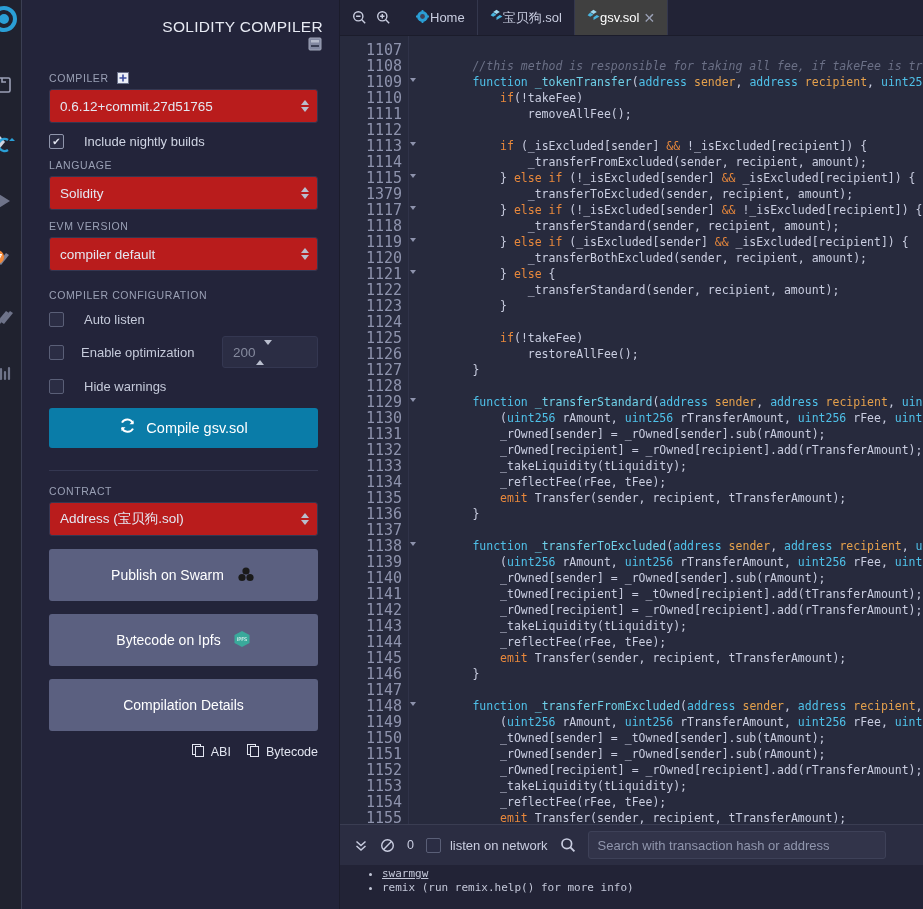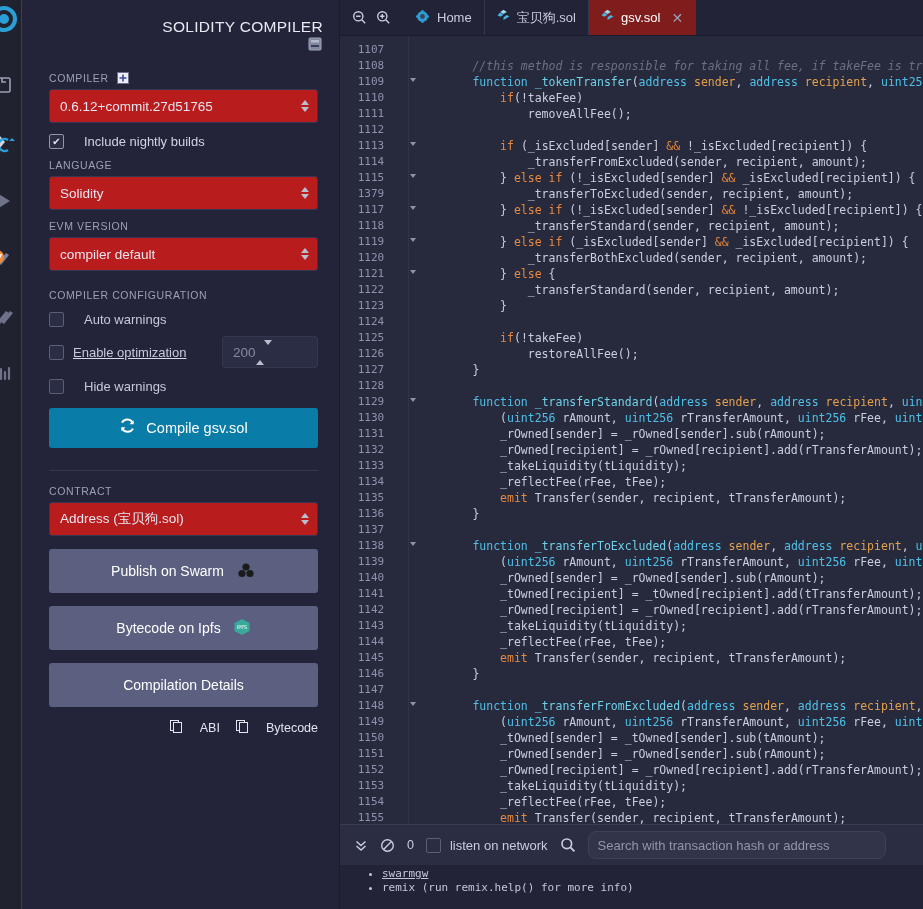--- a/index.html
+++ b/index.html
@@ -99,21 +99,21 @@
     display: flex; align-items: center; justify-content: center;
     cursor: pointer; flex: 0 0 15px;
   }
   .cbox.checked { background: #2b2d44; border-color: #8f95ab; }
   .cbox.checked::after {
     content: "✔"; font-size: 10px; color: #e3e6f0; line-height: 1;
   }
   .cfg-label { font-size: 13px; color: #c5cada; }
 
   .opt-row { display: flex; align-items: center; justify-content: space-between; margin: 9px 0; }
-  .opt-left { display: flex; align-items: flex-start; gap: 9px; text-decoration: underline; }
+  .opt-left { display: flex; align-items: flex-start; gap: 17px; }
   .runs {
     width: 96px; height: 32px; background: #2b2d44;
     border: 1px solid #343751; border-radius: 3px;
     display: flex; align-items: center; padding: 0 22px 0 10px;
     font-size: 13.5px; color: #858a9e; position: relative;
   }
 
   .compile-btn {
     margin-top: 14px;
     width: 100%; height: 40px;
@@ -121,57 +121,57 @@
     border: none; border-radius: 3px;
     color: #fff; font-size: 14.5px;
     display: flex; align-items: center; justify-content: center; gap: 10px;
     cursor: pointer;
     font-family: "Liberation Sans", sans-serif;
   }
 
   .divider { border-top: 1px solid #343751; margin: 22px 0 0 0; }
 
   .pub-btn {
-    width: 100%; height: 44px; margin-top: 13px;
+    width: 100%; height: 52px; margin-top: 13px;
     background: #5b6080; border: none; border-radius: 3px;
     color: #fff; font-size: 14px;
     display: flex; align-items: center; justify-content: center; gap: 12px;
     cursor: pointer;
     font-family: "Liberation Sans", sans-serif;
   }
   .copy-row {
     display: flex; align-items: center; justify-content: flex-end;
     gap: 16px; margin-top: 13px; font-size: 12.5px; color: #e2e5f0;
   }
-  .copy-item { display: flex; align-items: center; gap: 17px; cursor: pointer; }
+  .copy-item { display: flex; align-items: center; gap: 6px; cursor: pointer; }
 
   
   .right { flex: 1; display: flex; flex-direction: column; height: 909px;
            background: #2a2c3f; min-width: 0; }
 
   .tabbar {
     height: 36px; background: #222336; display: flex; align-items: stretch;
     flex: 0 0 36px;
     border-bottom: 1px solid #1b1c2b;
   }
   .tab-tools { display: flex; align-items: center; gap: 9px; padding: 0 12px; }
   .tab {
-    display: flex; align-items: center; gap: 7px;
+    display: flex; align-items: center; 
     padding: 0 12px; font-size: 13px; color: #c9cde0;
     border-right: 1px solid #34374d;
     cursor: pointer; white-space: nowrap;
   }
-  .tab.active { background: #7f1d1d; color: #fff; }
+  .tab.active { background: #404040; color: #fff; }
   .tab .x { color: #9aa0b5; font-size: 14px; margin-left: 4px; cursor: pointer; }
 
   .editor { flex: 1; display: flex; overflow: hidden; position: relative; background: #272a3d; }
   .gutter {
     width: 68px; flex: 0 0 68px; background: #272a3d;
-    padding-top: 6px; text-align: center;
-    font-family: "DejaVu Sans Mono", monospace; font-size: 11px;
+    padding-top: 6px; text-align: right;
+    font-family: "DejaVu Sans Mono", monospace; font-size: 15px;
     color: #8e93ad; user-select: none;
   }
   .gline { height: 16px; line-height: 16px; padding-right: 6px; position: relative; }
   .fold { position: absolute; right: -8px; top: 4px; width: 0; height: 0;
           border-left: 3.5px solid transparent; border-right: 3.5px solid transparent;
           border-top: 4px solid #8e93ad; }
   .code {
     flex: 1; padding-top: 6px; overflow: hidden;
     font-family: "DejaVu Sans Mono", monospace; font-size: 11.5px;
     white-space: pre; color: #c9cde0; position: relative;
@@ -190,21 +190,21 @@
   .term { flex: 0 0 84px; background: #222336; border-top: 1px solid #3a3d52;
           display: flex; flex-direction: column; }
   .term-bar {
     height: 40px; display: flex; align-items: center; gap: 12px;
     padding: 0 10px 0 14px; background: #2b2d42; flex: 0 0 40px;
   }
   .term-count { font-size: 12.5px; color: #c9cde0; }
   .term-check { display: flex; align-items: center; gap: 9px; font-size: 13px; color: #c9cde0; }
   .term-search {
     flex: 1; height: 28px; max-width: 298px;
-    background: #32344a; border: 1px solid #3e4158; border-radius: 8px;
+    background: #32344a; border: 1px solid #3e4158; border-radius: 3px;
     color: #9096ad; font-size: 13px; padding: 0 9px;
     font-family: "Liberation Sans", sans-serif;
   }
   .term-search::placeholder { color: #9096ad; }
   .term-log {
     flex: 1; padding: 2px 0 14px 42px; overflow: hidden;
     font-family: "DejaVu Sans Mono", monospace; font-size: 11px; color: #c3c7d8;
   }
   .term-log li { line-height: 14px; list-style: disc; }
   .term-log a { color: #c3c7d8; text-decoration: underline; }
@@ -311,21 +311,21 @@
         <span class="spin">
             <i class="tri-up"></i>
             <i class="tri-dn"></i>
           </span>
       </div>
 
       <div class="field-label" style="margin-top:18px;">COMPILER CONFIGURATION</div>
 
       <div class="check-row">
         <span class="cbox"></span>
-        <span class="cfg-label">Auto warnings</span>
+        <span class="cfg-label">Auto listen</span>
       </div>
 
       <div class="opt-row">
         <div class="opt-left">
           <span class="cbox"></span>
           <span class="cfg-label">Enable optimization</span>
         </div>
         <div class="runs">
           <span>200</span>
           <span class="spin"><i class="tri-up"></i><i class="tri-dn"></i></span>

